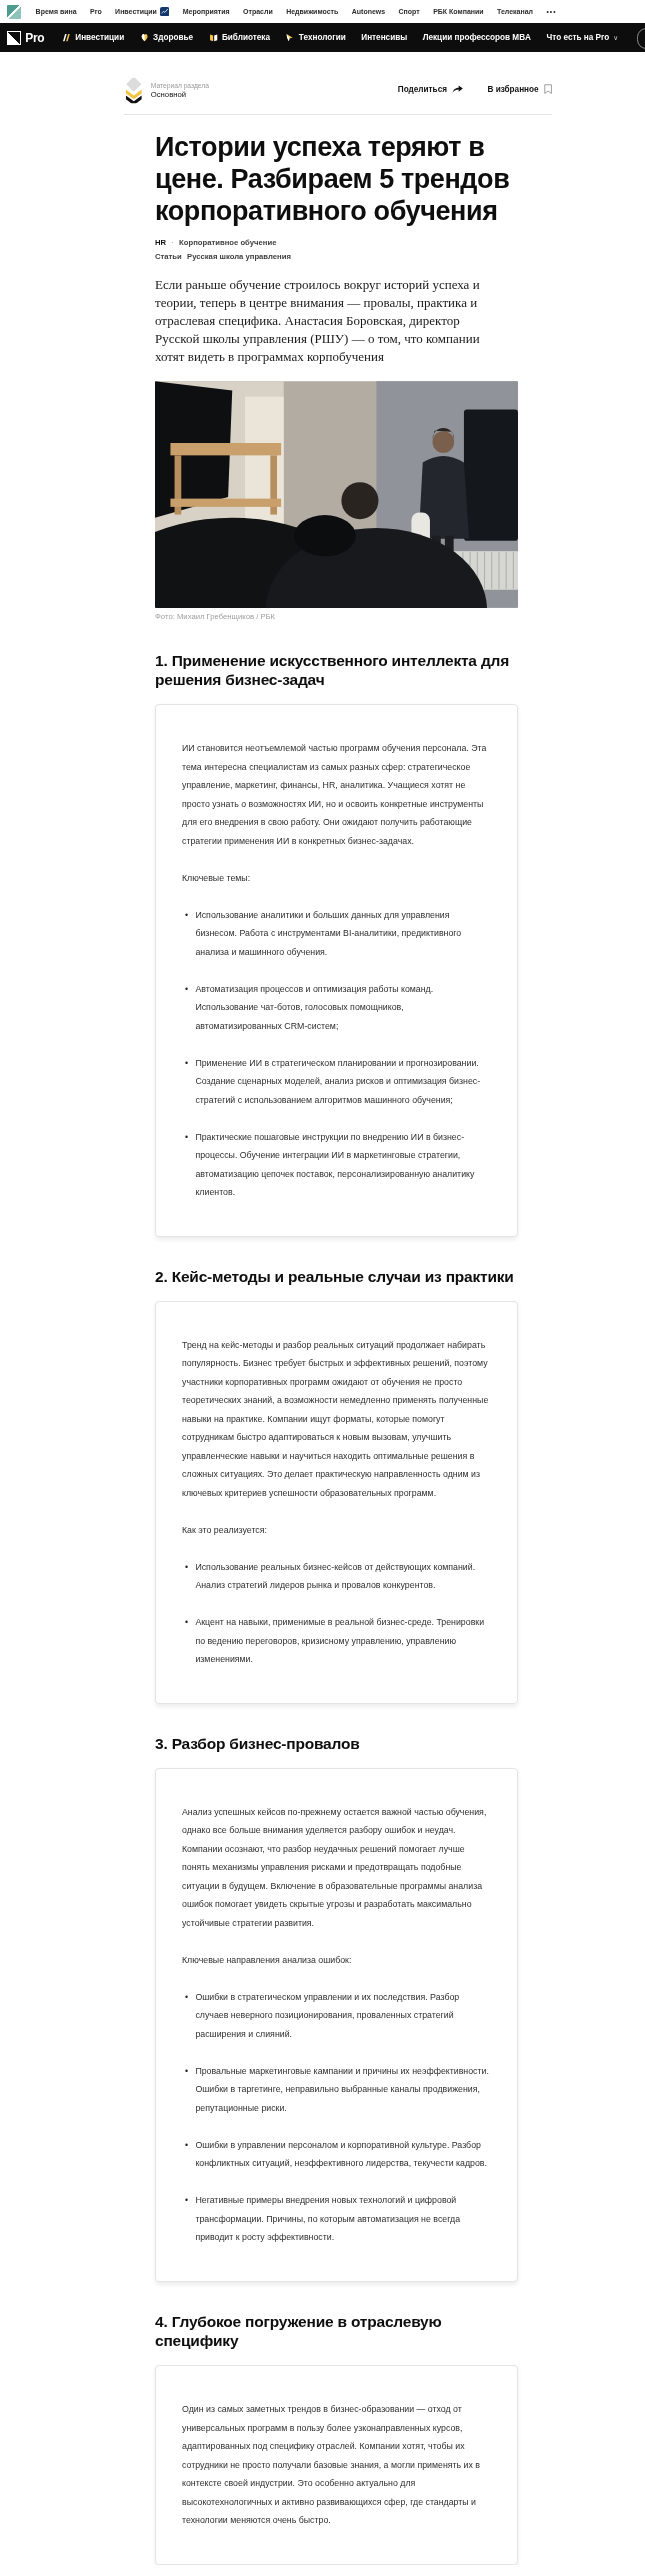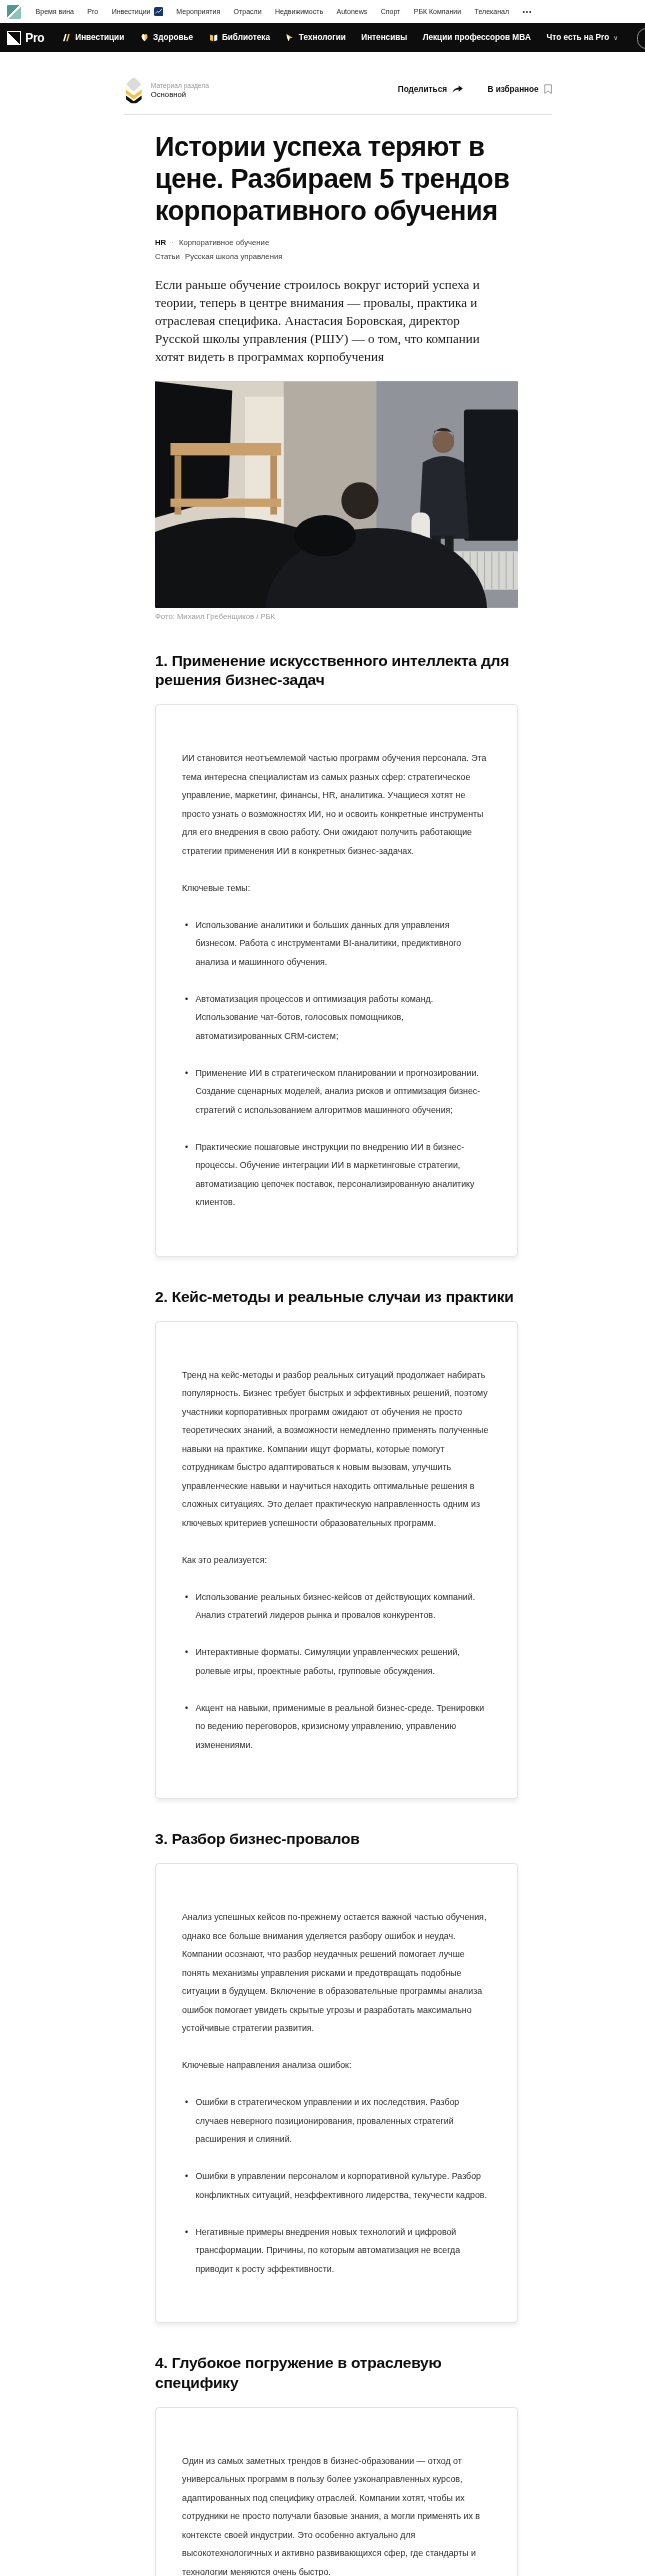--- a/index.html
+++ b/index.html
@@ -1,16 +1,16 @@
 <!DOCTYPE html>
 <html lang="ru" style="font-size:8.2px"><head>
 <meta charset="utf-8">
 <style>
   html,body{margin:0;padding:0;background:#fff;width:646px;font-family:"Liberation Sans",sans-serif;color:#111;}
-  a{text-decoration:none;color:inherit;cursor:pointer;}
+  a{text-decoration:none;color:inherit;cursor:pointer;font-weight:bold;}
   
   .topnav{height:23px;display:flex;align-items:center;padding:0 7.2px;background:#fff;}
   .rbc-logo{width:14px;height:14px;margin-right:14.4px;border-radius:1px;
     background:linear-gradient(135deg,#4d9c8f 0 44%,#ffffff 44% 54%,#8fc3ba 54% 100%);}
   .topnav nav{display:flex;align-items:center;gap:13.4px;}
   .topnav a{font-size:7px;color:#2c2c2c;display:flex;align-items:center;gap:3.1px;white-space:nowrap;}
   .topnav .ellipsis{font-size:6.7px;letter-spacing:1px;color:#2c2c2c;}
   
   .pronav{height:29px;background:#0d0d0d;display:flex;align-items:center;padding:0 7.2px;position:relative;overflow:hidden;}
   .pro-logo{display:flex;align-items:center;gap:3.6px;margin-right:17.5px;}
@@ -38,21 +38,21 @@
   .tags .row{margin-bottom:4.6px;display:flex;gap:5.2px;align-items:center;}
   .tags .hr-tag{font-weight:700;color:#111;}
   .tags .dot{color:#9a9a9a;}
   .tags .lnk{color:#3f3f3f;}
   .lede{margin:15.5px 0 0 0;font-family:"Liberation Serif",serif;font-size:13px;line-height:18px;color:#1a1a1a;max-width:340px;}
   figure{margin:14.4px 0 0 0;width:363px;height:227px;overflow:hidden;border-radius:1px;}
   figcaption,.photo-caption{margin-top:4px;font-size:7.7px;color:#9e9e9e;}
   
   .sec-h{margin:30px 0 0 0;font-size:15.5px;line-height:19.6px;font-weight:800;color:#0e0e0e;letter-spacing:-0.2px;}
   .box{margin-top:14.4px;border:0.5px solid #e4e4e4;border-radius:4.1px;background:#fff;
-    box-shadow:0 2.1px 4.1px rgba(0,0,0,.07);padding:44px 26px;}
+    box-shadow:0 2.1px 4.1px rgba(0,0,0,.07);padding:34px 26px;}
   .box p{margin:0;font-size:8.8px;line-height:18.5px;color:#2f2f2f;max-width:309px;}
   .box .box-label{margin-top:18.5px;}
   .box ul{margin:18.5px 0 0 0;padding:0;list-style:none;}
   .box li{position:relative;padding-left:13.4px;margin-bottom:18.5px;font-size:8.8px;line-height:18.5px;color:#2f2f2f;max-width:309px;}
   .box li:last-child{margin-bottom:0;}
   .box li::before{content:"•";position:absolute;left:3.1px;top:0;color:#222;}
   
   .banner{margin-top:33px;width:363px;height:185px;background:#151515;border-radius:4.1px;position:relative;overflow:hidden;}
   .banner .rightcol{position:absolute;right:0;top:0;width:57px;height:100%;background:#343434;filter:blur(1.5px);}
 </style>
@@ -278,32 +278,32 @@
             </ul>
           </div>
         </section>
         <section>
           <h2 class="sec-h">2. Кейс-методы и реальные случаи из практики</h2>
           <div class="box">
             <p class="box-intro">Тренд на кейс-методы и разбор реальных ситуаций продолжает набирать популярность. Бизнес требует быстрых и эффективных решений, поэтому участники корпоративных программ ожидают от обучения не просто теоретических знаний, а возможности немедленно применять полученные навыки на практике. Компании ищут форматы, которые помогут сотрудникам быстро адаптироваться к новым вызовам, улучшить управленческие навыки и научиться находить оптимальные решения в сложных ситуациях. Это делает практическую направленность одним из ключевых критериев успешности образовательных программ.</p>
             <p class="box-label">Как это реализуется:</p>
             <ul>
               <li>Использование реальных бизнес-кейсов от действующих компаний. Анализ стратегий лидеров рынка и провалов конкурентов.</li>
-              <li>Интерактивные форматы. Симуляции управленческих решений, ролевые игры, проектные работы, групповые обсуждения.</li>
               <li>Акцент на навыки, применимые в реальной бизнес-среде. Тренировки по ведению переговоров, кризисному управлению, управлению изменениями.</li>
             </ul>
           </div>
         </section>
         <section>
           <h2 class="sec-h">3. Разбор бизнес-провалов</h2>
           <div class="box">
             <p class="box-intro">Анализ успешных кейсов по-прежнему остается важной частью обучения, однако все больше внимания уделяется разбору ошибок и неудач. Компании осознают, что разбор неудачных решений помогает лучше понять механизмы управления рисками и предотвращать подобные ситуации в будущем. Включение в образовательные программы анализа ошибок помогает увидеть скрытые угрозы и разработать максимально устойчивые стратегии развития.</p>
             <p class="box-label">Ключевые направления анализа ошибок:</p>
             <ul>
               <li>Ошибки в стратегическом управлении и их последствия. Разбор случаев неверного позиционирования, проваленных стратегий расширения и слияний.</li>
+              <li>Провальные маркетинговые кампании и причины их неэффективности. Ошибки в таргетинге, неправильно выбранные каналы продвижения, репутационные риски.</li>
               <li>Ошибки в управлении персоналом и корпоративной культуре. Разбор конфликтных ситуаций, неэффективного лидерства, текучести кадров.</li>
               <li>Негативные примеры внедрения новых технологий и цифровой трансформации. Причины, по которым автоматизация не всегда приводит к росту эффективности.</li>
             </ul>
           </div>
         </section>
         <section>
           <h2 class="sec-h">4. Глубокое погружение в отраслевую специфику</h2>
           <div class="box">
             <p class="box-intro">Один из самых заметных трендов в бизнес-образовании — отход от универсальных программ в пользу более узконаправленных курсов, адаптированных под специфику отраслей. Компании хотят, чтобы их сотрудники не просто получали базовые знания, а могли применять их в контексте своей индустрии. Это особенно актуально для высокотехнологичных и активно развивающихся сфер, где стандарты и технологии меняются очень быстро.</p>
           </div>

